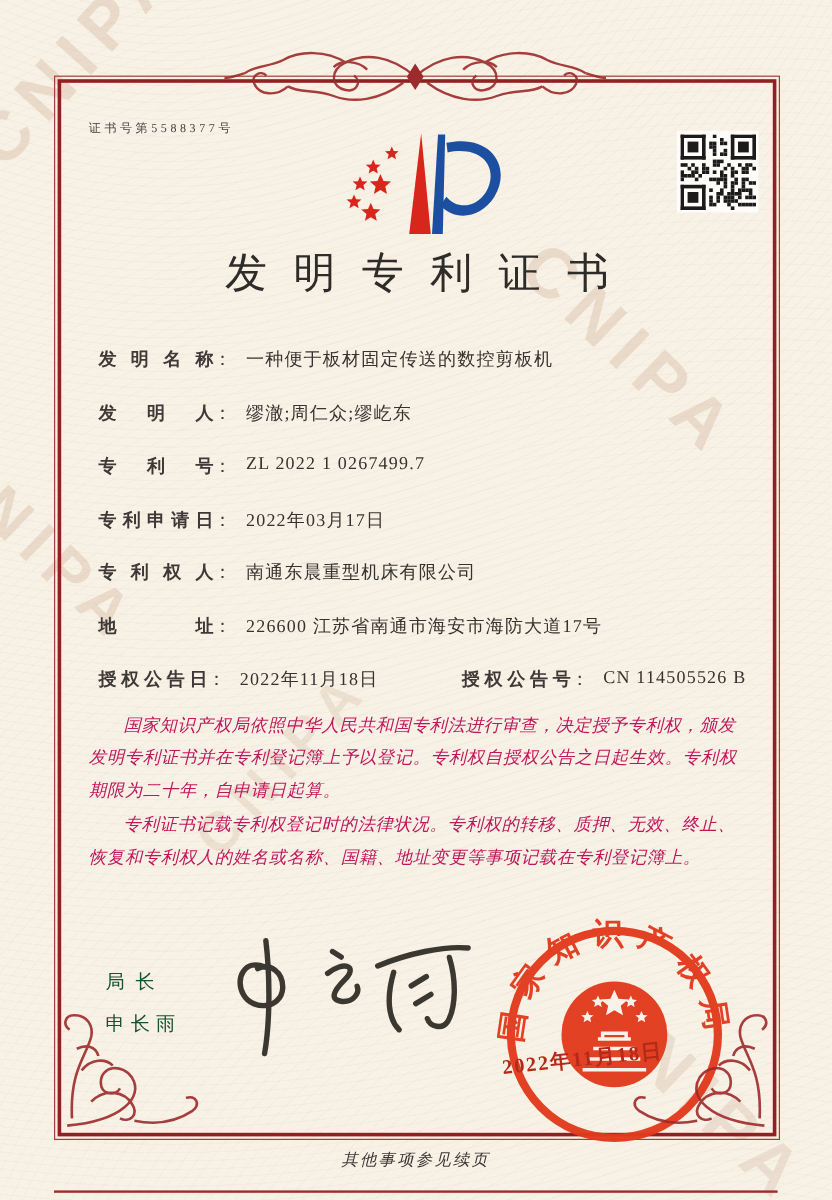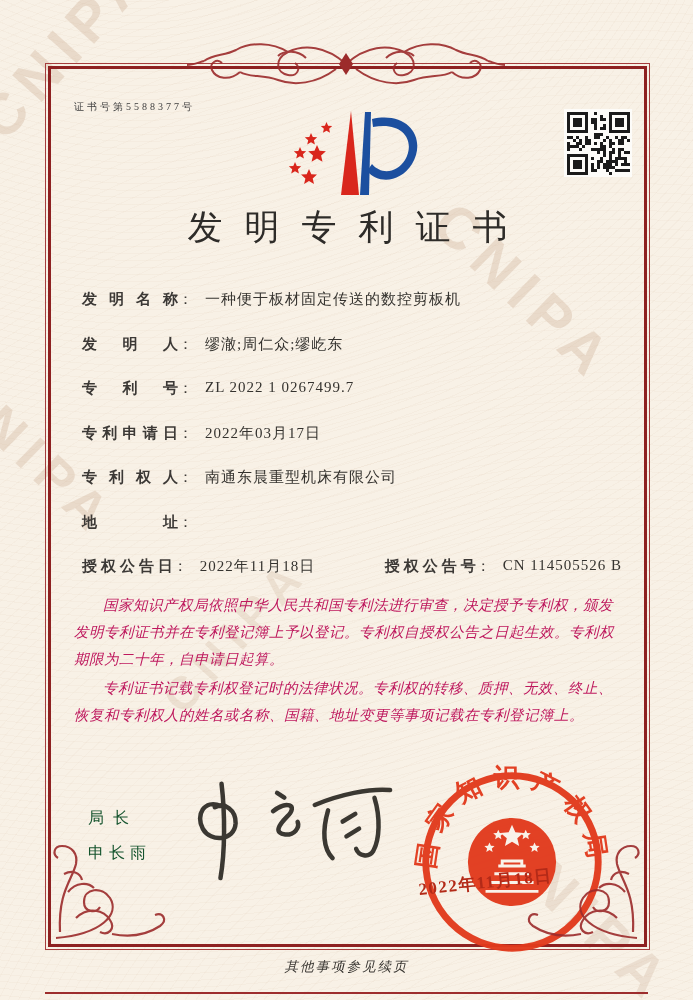--- a/index.html
+++ b/index.html
@@ -234,20 +234,21 @@
       <span class="fvalue">2022年03月17日</span>
     </div>
     <div class="frow">
       <span class="flabel">专利权人</span>
         <span class="fcolon">：</span>
       <span class="fvalue">南通东晨重型机床有限公司</span>
     </div>
     <div class="frow">
       <span class="flabel">地址</span>
         <span class="fcolon">：</span>
+      <span class="fvalue">226600 江苏省南通市海安市海防大道17号</span>
     </div>
     <div class="frow">
       <span class="flabel">授权公告日</span>
         <span class="fcolon">：</span>
       <span class="fvalue v1">2022年11月18日</span>
       <span class="flabel pair2">授权公告号</span>
         <span class="fcolon">：</span>
       <span class="fvalue">CN 114505526 B</span>
     </div>
   </div>

